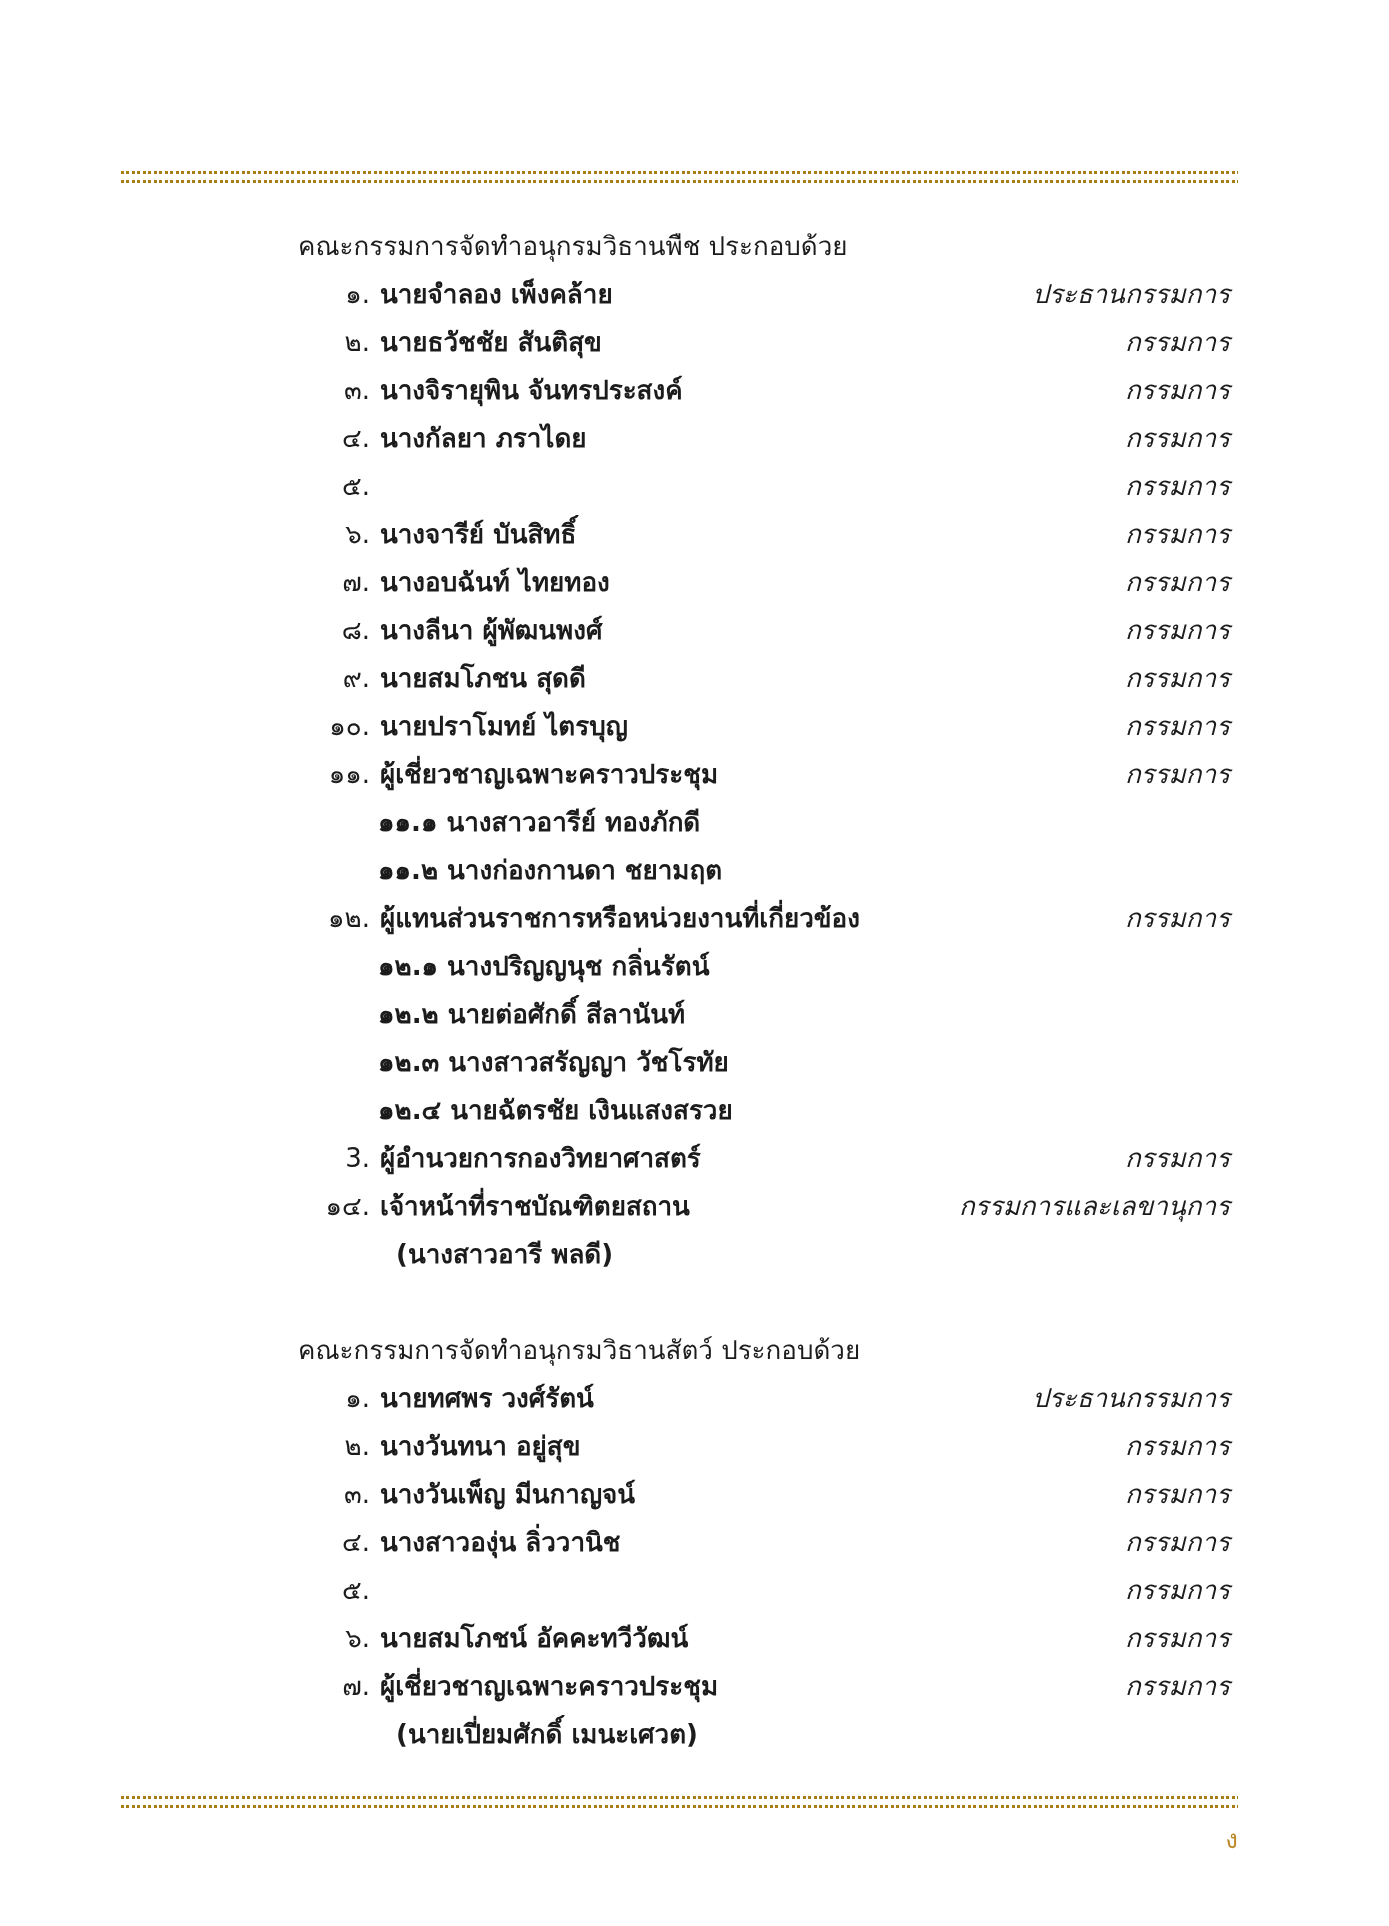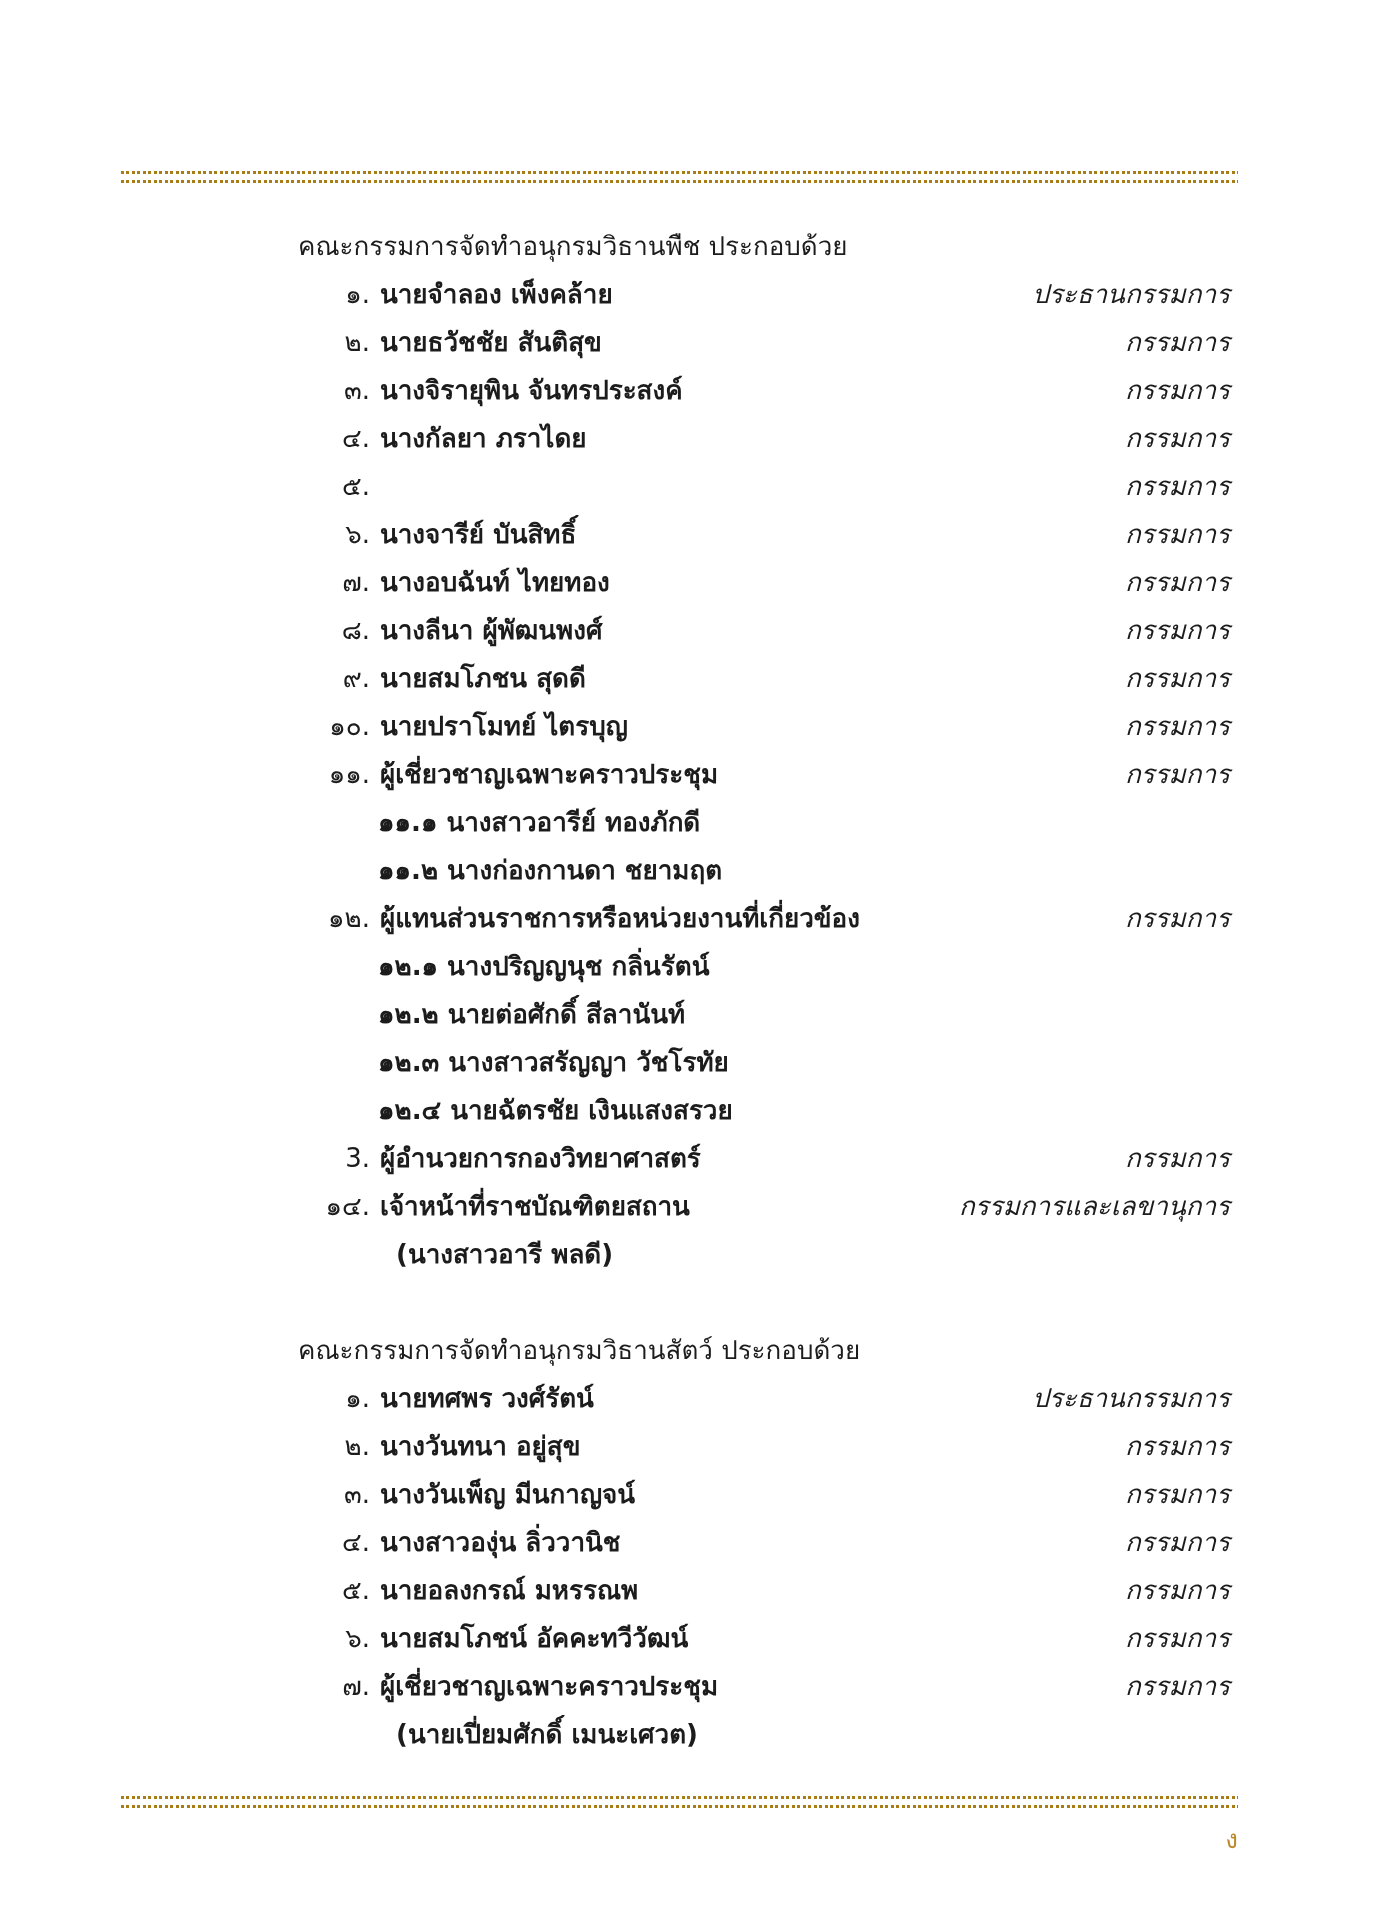--- a/index.html
+++ b/index.html
@@ -189,21 +189,20 @@
             <span class="name">นางวันเพ็ญ มีนกาญจน์</span>
             <span class="role">กรรมการ</span>
           </div>
           <div class="row">
             <span class="num">๔.</span>
             <span class="name">นางสาวองุ่น ลิ่ววานิช</span>
             <span class="role">กรรมการ</span>
           </div>
           <div class="row">
             <span class="num">๕.</span>
-            <span class="name">นายอลงกรณ์ มหรรณพ</span>
             <span class="role">กรรมการ</span>
           </div>
           <div class="row">
             <span class="num">๖.</span>
             <span class="name">นายสมโภชน์ อัคคะทวีวัฒน์</span>
             <span class="role">กรรมการ</span>
           </div>
           <div class="row">
             <span class="num">๗.</span>
             <span class="name">ผู้เชี่ยวชาญเฉพาะคราวประชุม</span>

